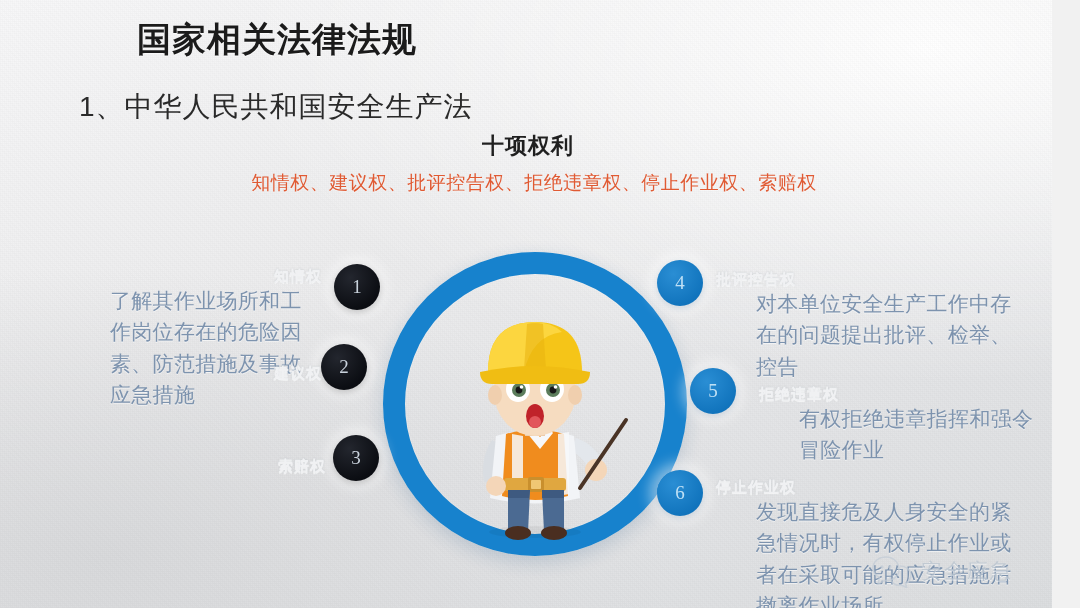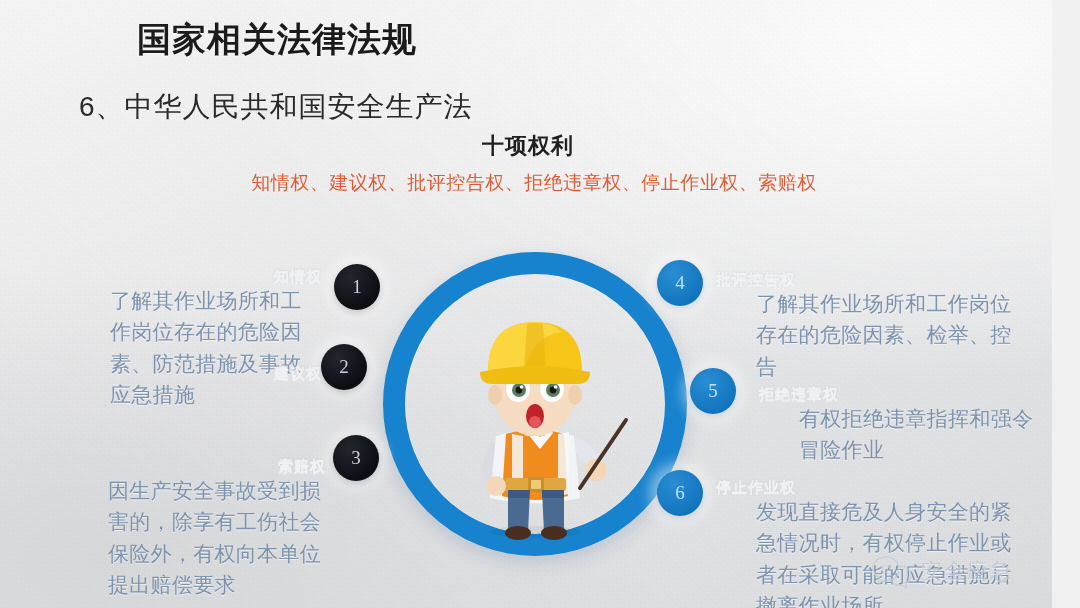--- a/index.html
+++ b/index.html
@@ -116,21 +116,21 @@
     text-shadow:0 1px 0 rgba(255,255,255,.8);
   }
 </style>
 </head>
 <body>
 
 <div id="slide">
   <div id="noise"></div>
 
   <div id="title">国家相关法律法规</div>
-  <div id="subtitle">6、中华人民共和国安全生产法</div>
+  <div id="subtitle">1、中华人民共和国安全生产法</div>
   <div id="section-title">十项权利</div>
   <div id="rights-list">知情权、建议权、批评控告权、拒绝违章权、停止作业权、索赔权</div>
 
   <div id="ring"></div>
 
   <svg id="mascot" viewBox="0 0 210 240">
 
     <ellipse cx="105" cy="232" rx="46" ry="6" fill="#000" opacity="0.05"></ellipse>
 
     <path d="M62 140 q-12 18 -8 42 l16 3 q-3 -24 6 -38 z" fill="#d9dde2"></path>
@@ -204,26 +204,25 @@
 
   <div class="blk left" id="b1">
     <div class="hd">知情权</div>
     <div class="bd">了解其作业场所和工作岗位存在的危险因素、防范措施及事故应急措施</div>
   </div>
   <div class="blk left" id="b2">
     <div class="hd">建议权</div>
   </div>
   <div class="blk left" id="b3">
     <div class="hd">索赔权</div>
-    <div class="bd">因生产安全事故受到损害的，除享有工伤社会保险外，有权向本单位提出赔偿要求</div>
   </div>
 
   <div class="blk right" id="b4">
     <div class="hd">批评控告权</div>
-    <div class="bd">了解其作业场所和工作岗位存在的危险因素、检举、控告</div>
+    <div class="bd">对本单位安全生产工作中存在的问题提出批评、检举、控告</div>
   </div>
   <div class="blk right" id="b5">
     <div class="hd">拒绝违章权</div>
     <div class="bd">有权拒绝违章指挥和强令冒险作业</div>
   </div>
   <div class="blk right" id="b6">
     <div class="hd">停止作业权</div>
     <div class="bd">发现直接危及人身安全的紧急情况时，有权停止作业或者在采取可能的应急措施后撤离作业场所</div>
   </div>
 

